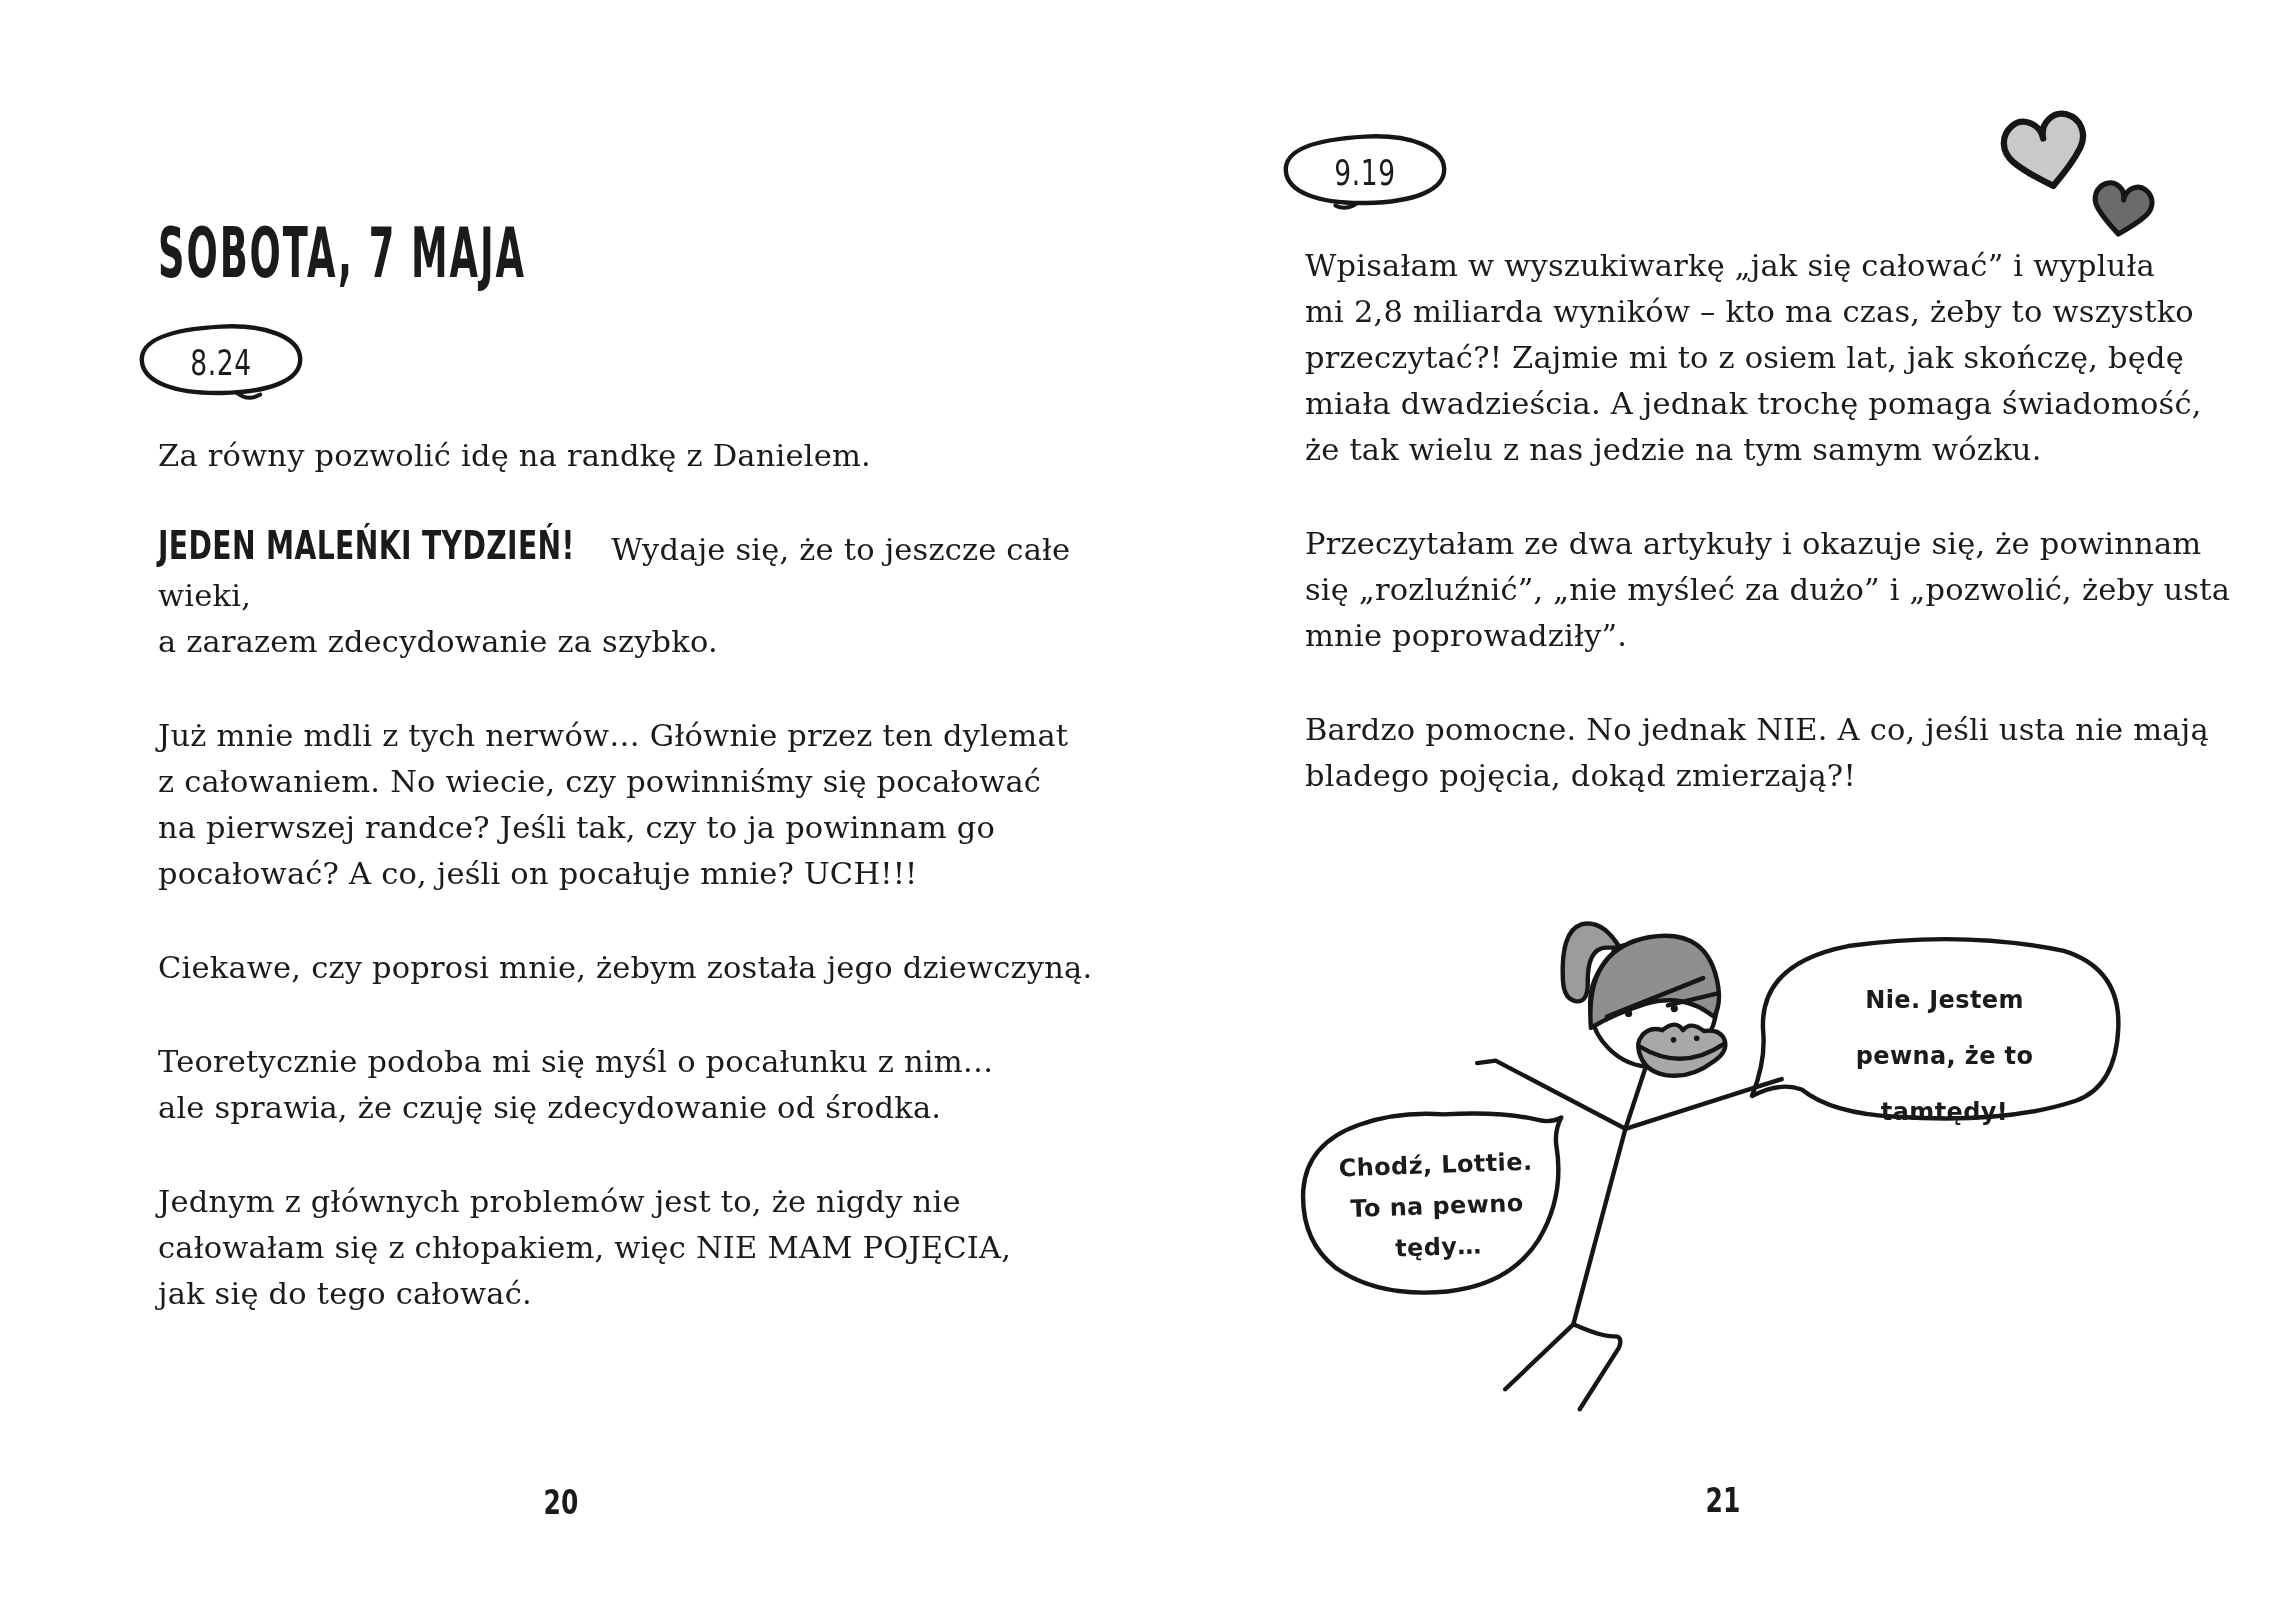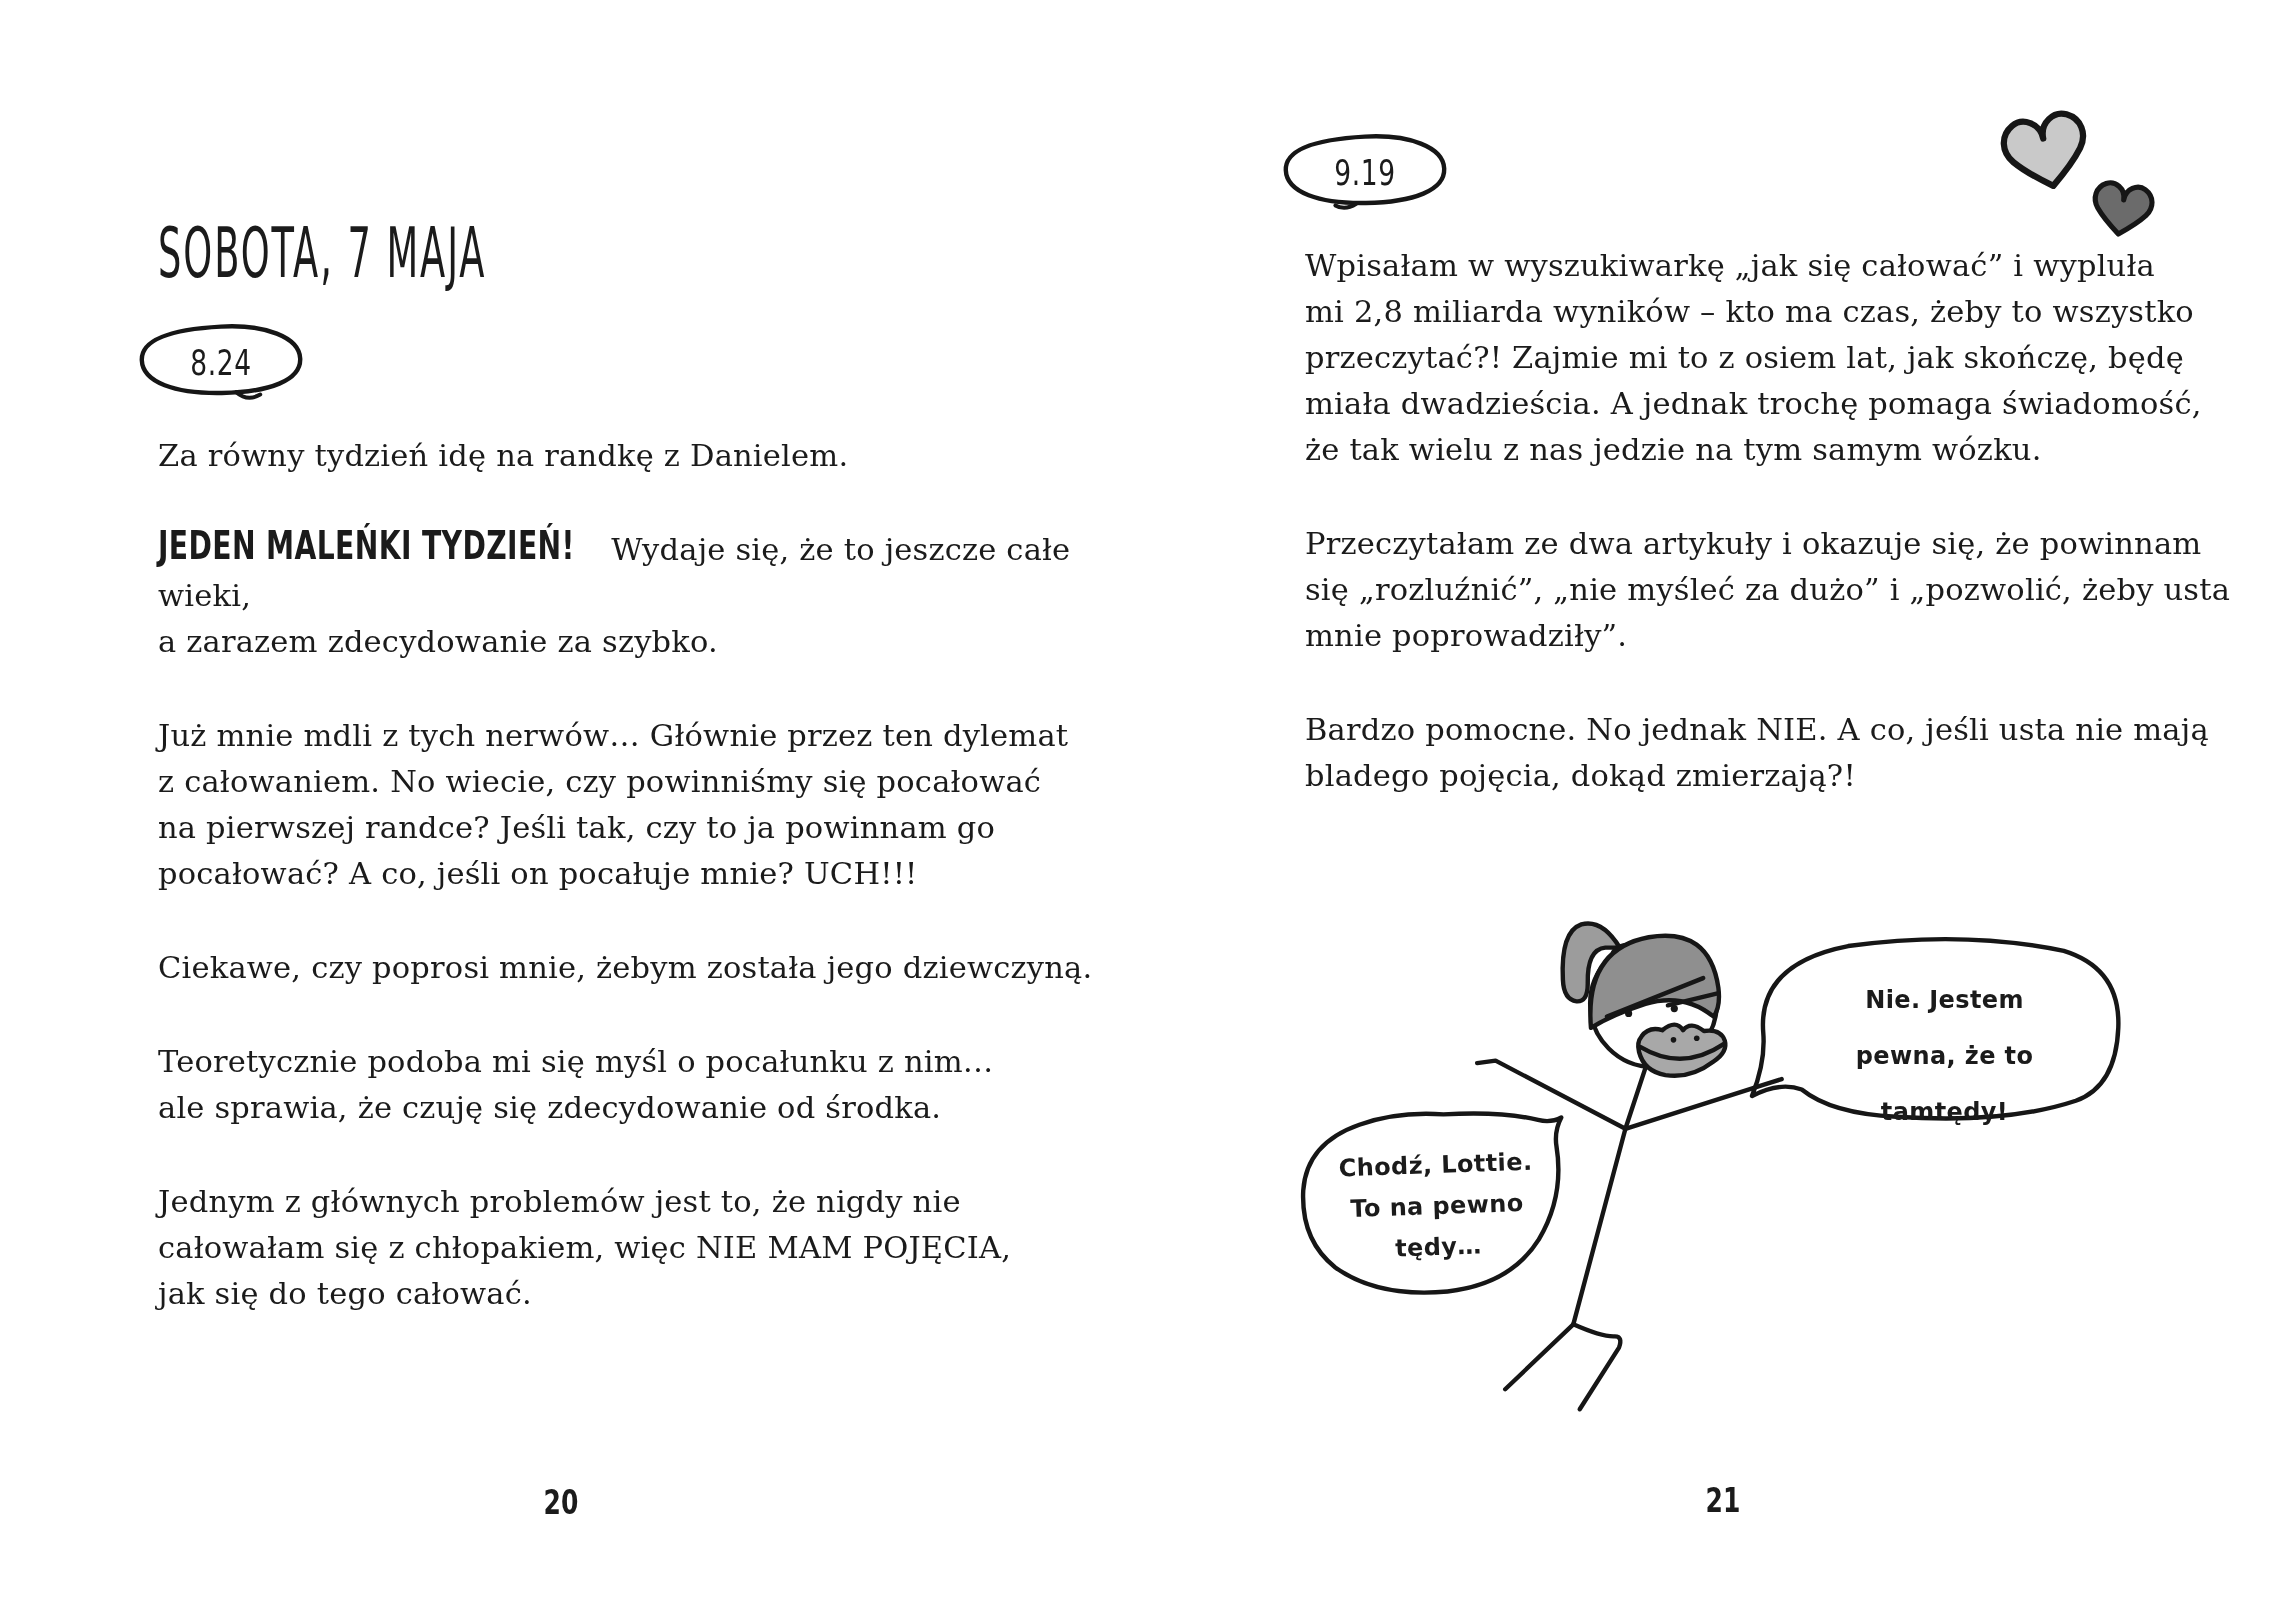--- a/index.html
+++ b/index.html
@@ -6,21 +6,21 @@
   .spread{
     position:relative;width:2273px;height:1618px;background:#ffffff;
     font-family:"DejaVu Serif", serif;color:#1b1b1b;overflow:hidden;
   }
   .abs{position:absolute;}
   
   .col{width:974px;font-size:30.5px;line-height:46px;letter-spacing:0.2px;}
   .col p{margin:0 0 48px 0;white-space:pre-line;}
   
   .hand{font-family:"DejaVu Sans", sans-serif;}
-  .entry-heading{font-weight:400;font-size:46px;line-height:46px;white-space:nowrap;}
+  .entry-heading{font-weight:700;font-size:46px;line-height:46px;white-space:nowrap;}
   .entry-heading .stretch{display:inline-block;transform:scale(0.80,1.52);transform-origin:0 0;letter-spacing:2.4px;}
   .hand-lead{display:inline-block;font-family:"DejaVu Sans", sans-serif;font-weight:700;
              font-size:30px;transform:scale(0.94,1.28);transform-origin:0 78%;letter-spacing:0.4px;white-space:nowrap;}
   .time-badge{width:172px;height:80px;}
   .time-badge svg{position:absolute;left:0;top:0;}
   .time-badge .digits{position:absolute;left:0;top:4.8px;width:100%;height:71px;
       display:flex;align-items:center;justify-content:center;
       font-family:"DejaVu Sans", sans-serif;font-size:34px;font-weight:400;
       transform:scale(0.78,1.05);letter-spacing:0.8px;}
   .page-number{font-family:"DejaVu Sans", sans-serif;font-weight:700;font-size:30.5px;
@@ -39,21 +39,21 @@
 
   <div class="abs time-badge" style="left:135px;top:321px;">
     <svg width="172" height="80" viewBox="0 0 214 100">
       <path d="M 107,7 C 162,4 205,20 206,47 C 207,74 168,89 108,90 C 50,91 9,77 8,49 C 7,21 52,10 107,7 Z" fill="#ffffff" stroke="#161616" stroke-width="5.5" stroke-linecap="round"></path>
       <path d="M 126,89 q 14,12 30,3" fill="none" stroke="#161616" stroke-width="5" stroke-linecap="round"></path>
     </svg>
     <div class="digits">8.24</div>
   </div>
 
   <div class="abs col" style="left:158px;top:433px;">
-    <p>Za równy tydzień idę na randkę z Danielem.</p>
+    <p>Za równy pozwolić idę na randkę z Danielem.</p>
     <p><span class="hand-lead">JEDEN MALEŃKI TYDZIEŃ!</span><span> Wydaje się, że to jeszcze całe wieki,
 a zarazem zdecydowanie za szybko.</span></p>
     <p>Już mnie mdli z tych nerwów… Głównie przez ten dylemat
 z całowaniem. No wiecie, czy powinniśmy się pocałować
 na pierwszej randce? Jeśli tak, czy to ja powinnam go
 pocałować? A co, jeśli on pocałuje mnie? UCH!!!</p>
     <p>Ciekawe, czy poprosi mnie, żebym została jego dziewczyną.</p>
     <p>Teoretycznie podoba mi się myśl o pocałunku z nim…
 ale sprawia, że czuję się zdecydowanie od środka.</p>
     <p>Jednym z głównych problemów jest to, że nigdy nie

